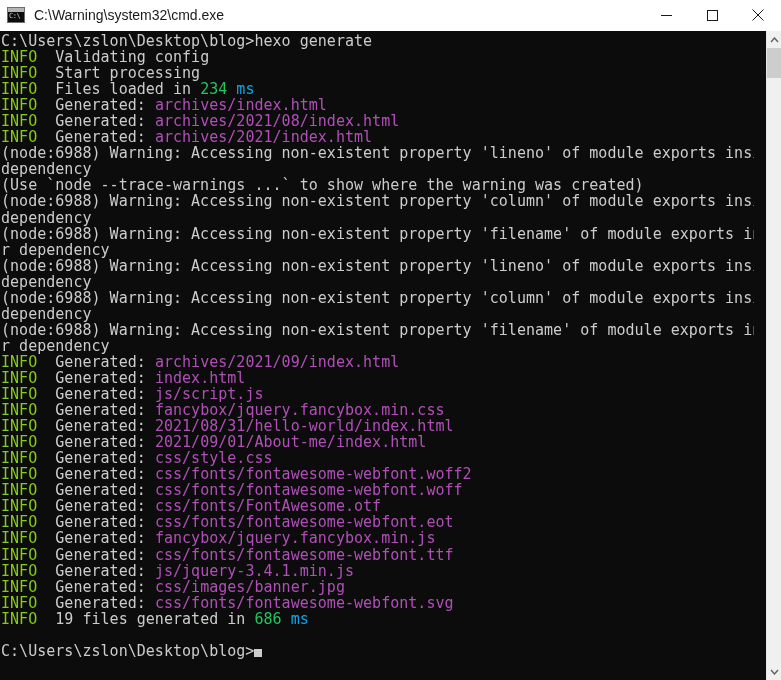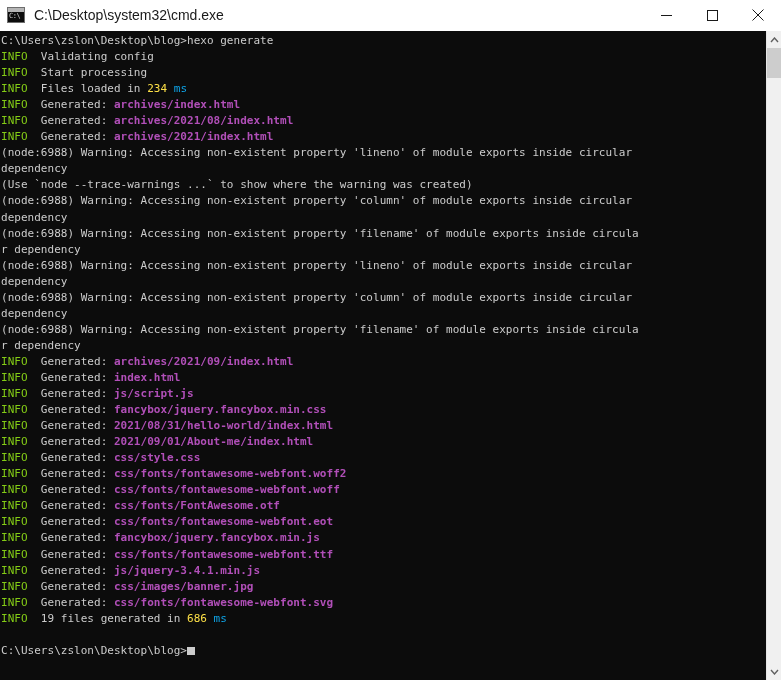--- a/index.html
+++ b/index.html
@@ -104,35 +104,35 @@
     left: 0;
     width: 766px;
     height: 649px;
     background: #0c0c0c;
     overflow: hidden;
     box-sizing: border-box;
   }
   .screen {
     padding: 2px 12px 0 1px;
     font-family: "DejaVu Sans Mono", "Liberation Mono", monospace;
-    font-size: 11px;
+    font-size: 15px;
     line-height: 16.05px;
     color: #cccccc;
     white-space: pre;
     letter-spacing: 0.02px;
   }
   .line {
     height: 16.05px;
     white-space: pre;
     overflow: hidden;
   }
   .c-white   { color: #cccccc; }
   .c-green   { color: #84cc16; }
-  .c-magenta { color: #b14fb8; font-weight: bold; }
-  .c-blue    { color: #fde047; }
+  .c-magenta { color: #b14fb8; }
+  .c-blue    { color: #22c55e; }
   .c-dimblue { color: #0ea5e9; }
 
   .cursor {
     display: inline-block;
     width: 8px;
     height: 8px;
     background: #cccccc;
     vertical-align: -1px;
   }
 
@@ -181,21 +181,21 @@
 </head>
 <body>
 
 <div class="window">
 
   <div class="titlebar">
     <div class="title-left">
       <span class="app-icon">
         <span class="prompt-glyph">C:\</span>
       </span>
-      <span class="title-text">C:\Desktop\system32\cmd.exe</span>
+      <span class="title-text">C:\Warning\system32\cmd.exe</span>
     </div>
     <div class="window-controls">
       <div class="ctrl-btn">
         <svg width="11" height="11" viewBox="0 0 11 11">
           <rect x="0" y="5" width="11" height="1" fill="#1a1a1a"></rect>
         </svg>
       </div>
       <div class="ctrl-btn">
         <svg width="11" height="11" viewBox="0 0 11 11">
           <rect x="0.5" y="0.5" width="10" height="10" fill="none" stroke="#1a1a1a" stroke-width="1"></rect>

